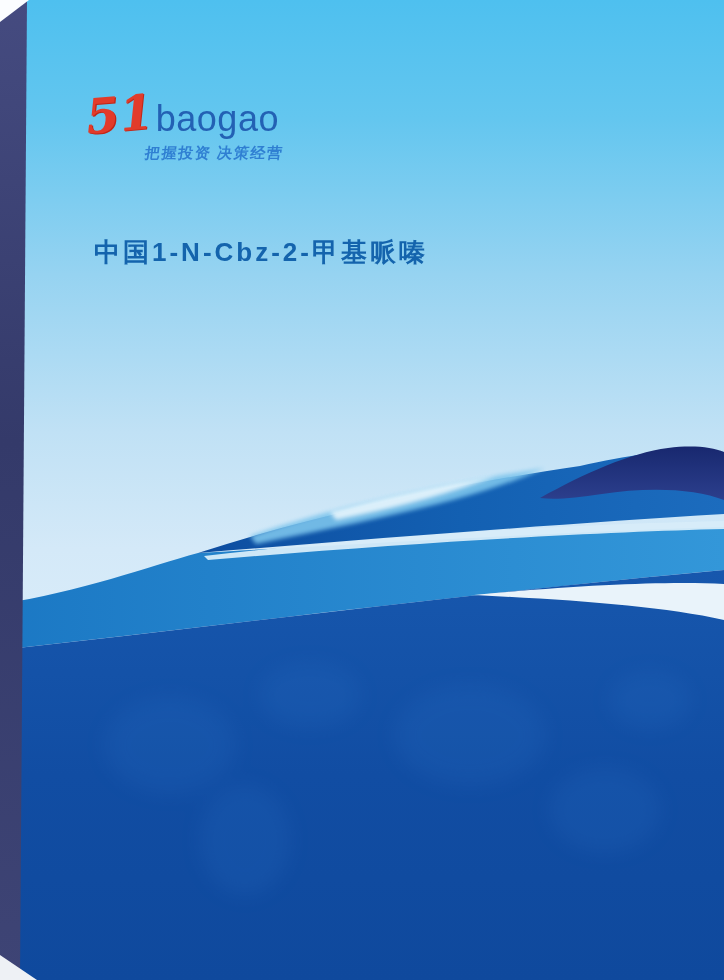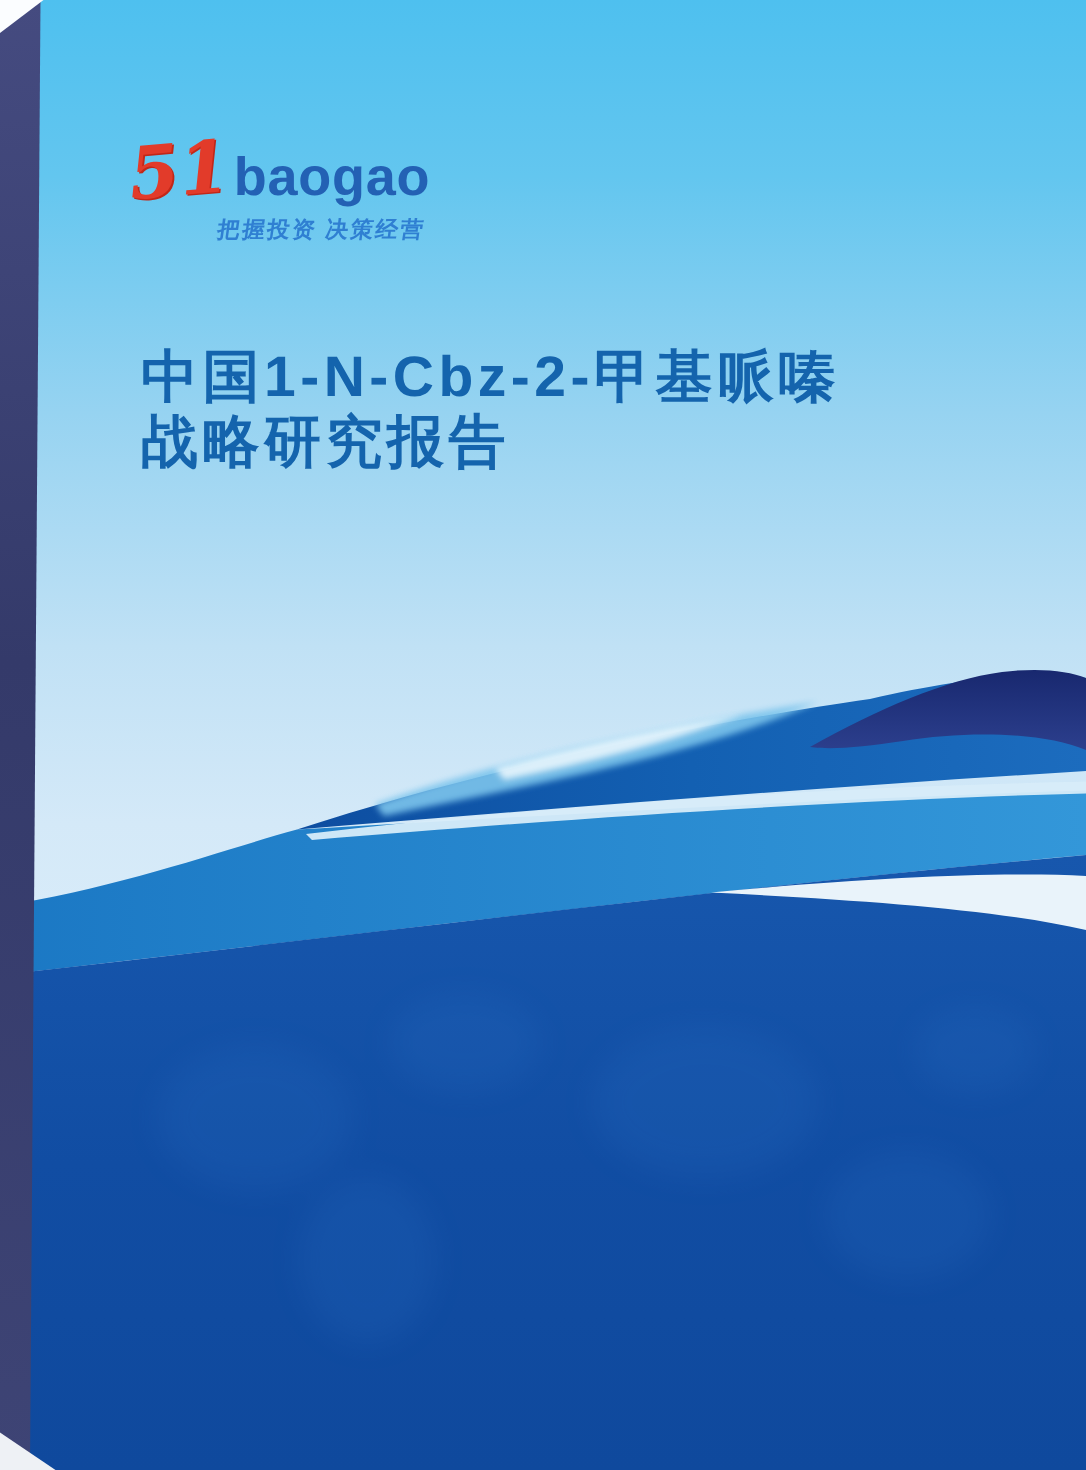--- a/index.html
+++ b/index.html
@@ -13,30 +13,30 @@
   .binding{z-index:3;}
   .content{position:absolute;left:0;top:0;width:100%;height:100%;z-index:4;}
   .logo{position:absolute;left:86px;top:90px;}
   .logo-row{display:flex;align-items:baseline;line-height:1;}
   .logo-51{
     font-family:"DejaVu Serif",serif;font-style:italic;font-weight:700;
     font-size:48px;color:#e23b2a;display:inline-block;transform:rotate(-5deg);
     text-shadow:1px 1px 0 #c22718;
   }
   .logo-baogao{
-    font-family:"Liberation Sans",sans-serif;font-weight:700;font-size:36px;
+    font-family:"Liberation Sans",sans-serif;font-weight:400;font-size:36px;
     color:#2361b4;letter-spacing:.5px;margin-left:3px;
   }
   .tagline{
     margin:6px 0 0 59px;font-size:15px;font-weight:700;color:#2f7fd2;
     letter-spacing:1.6px;transform:skewX(-8deg);white-space:nowrap;
   }
   .title{
     position:absolute;left:94px;top:231px;margin:0;
-    font-size:38px;line-height:43px;font-weight:700;color:#1464ad;
+    font-size:26px;line-height:43px;font-weight:700;color:#1464ad;
     letter-spacing:3px;white-space:nowrap;
   }
   .title .tl{display:block;}
 </style>
 </head>
 <body>
 
 <div class="page">
 
   <svg class="layer waves" width="724" height="980" viewBox="0 0 724 980" aria-hidden="true">
@@ -115,17 +115,16 @@
     <div class="logo">
       <div class="logo-row">
         <span class="logo-51">51</span>
         <span class="logo-baogao">baogao</span>
       </div>
       <div class="tagline">把握投资 决策经营</div>
     </div>
 
     <h1 class="title">
       <span class="tl">中国1-N-Cbz-2-甲基哌嗪</span>
-      <span class="tl">战略研究报告</span>
     </h1>
 
   </div>
 </div>
 
 </body></html>

